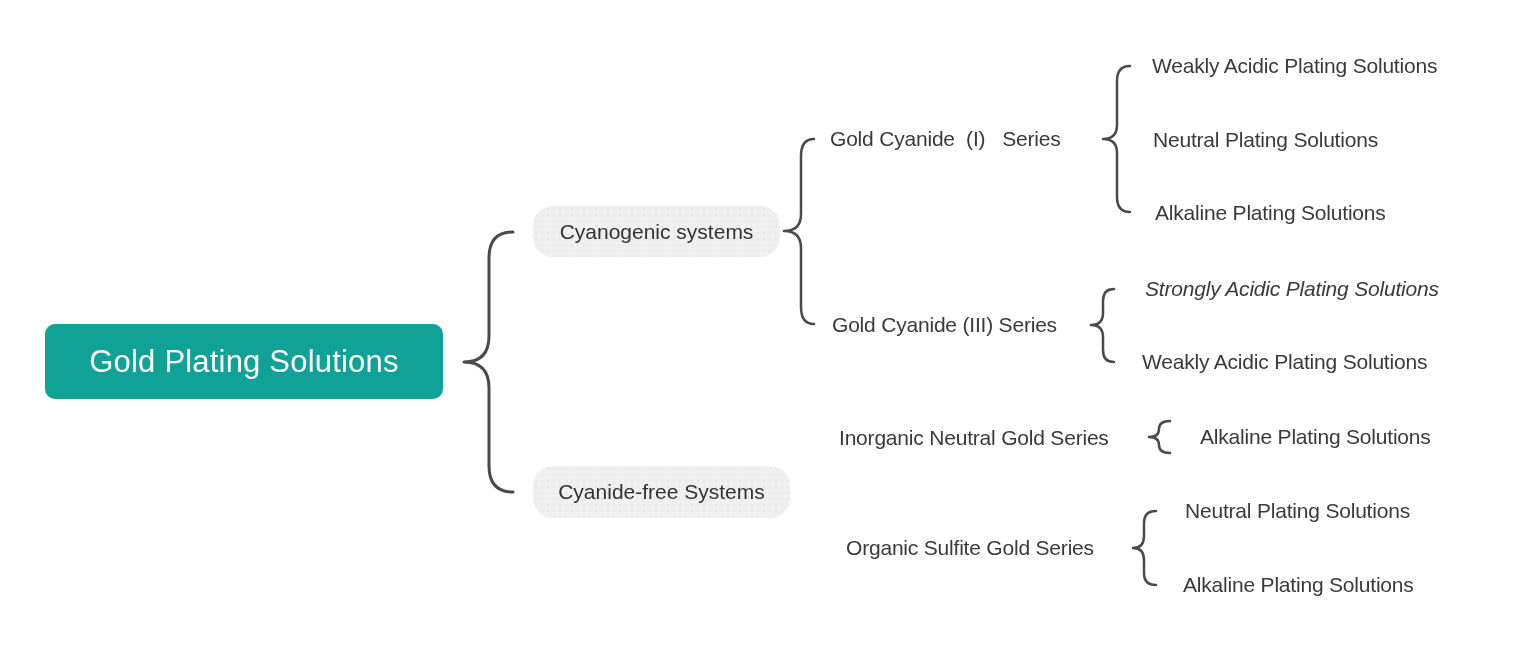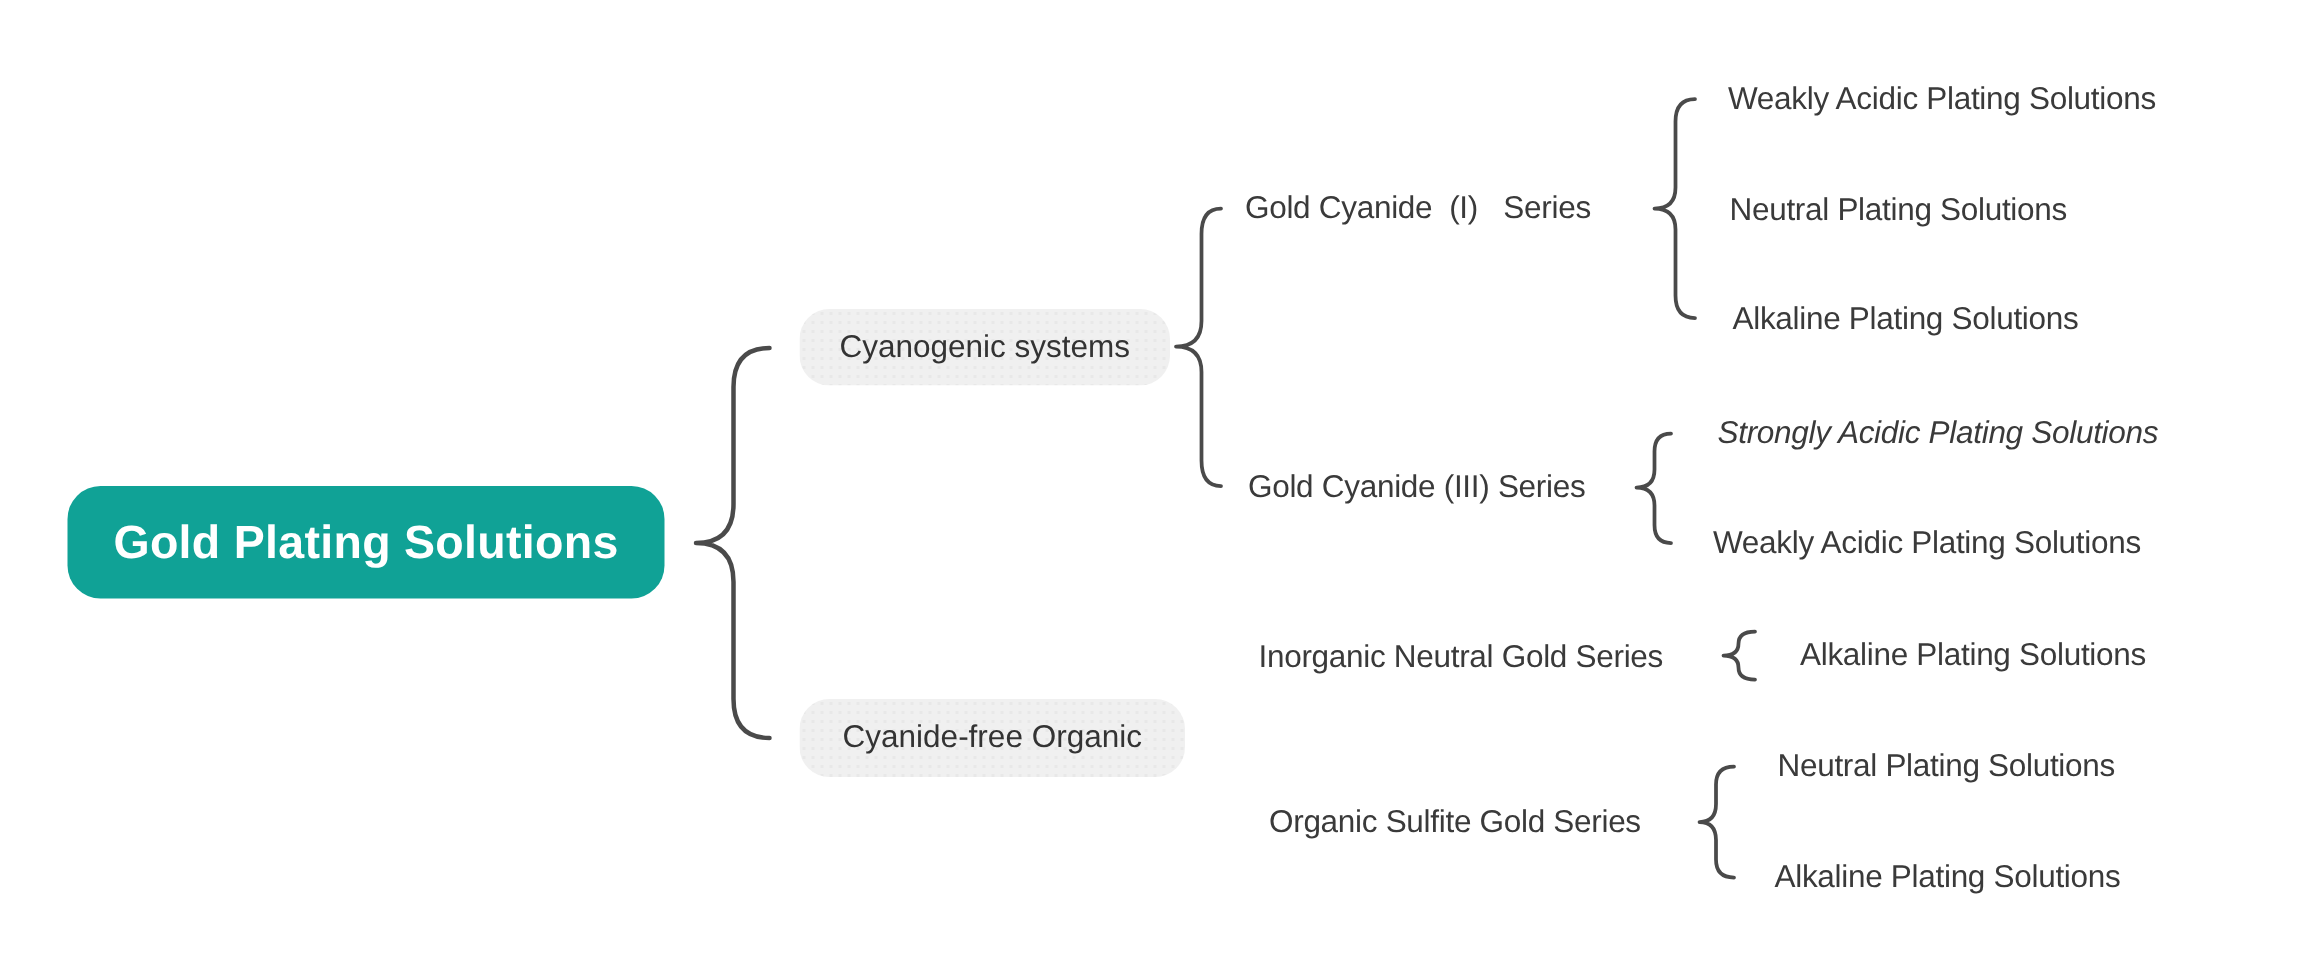--- a/index.html
+++ b/index.html
@@ -23,23 +23,23 @@
   .connectors path{fill:none;stroke:var(--connector);stroke-linecap:round;stroke-linejoin:round;}
   .node{
     position:absolute;
     display:flex;align-items:center;justify-content:center;
     box-sizing:border-box;
     white-space:pre;
   }
   .root-node{
     left:45px;top:324px;width:398px;height:75px;
     background:var(--root-fill);
-    border-radius:22px;
+    border-radius:10px;
     color:var(--root-text);
-    font-size:31px;font-weight:bold;
+    font-size:31px;font-weight:normal;
     letter-spacing:0.2px;
   }
   .branch-node{
     background-color:var(--branch-fill);
     background-image:radial-gradient(rgba(0,0,0,0.035) 1px, transparent 1px);
     background-size:6px 6px;
     border-radius:20px;
     color:var(--branch-text);
     font-size:21px;
   }
@@ -71,21 +71,21 @@
     <path stroke-width="2.5" d="M 1114 289 Q 1103 289 1103 301 L 1103 313 Q 1103 325 1091 325 Q 1103 325 1103 337 L 1103 350 Q 1103 362 1114 362"></path>
 
     <path stroke-width="2.5" d="M 1170 421 Q 1159 421 1159 429 Q 1159 437 1149 437 Q 1159 437 1159 445 Q 1159 453 1170 453"></path>
 
     <path stroke-width="2.5" d="M 1156 511 Q 1144 511 1144 523 L 1144 536 Q 1144 548 1133 548 Q 1144 548 1144 560 L 1144 573 Q 1144 585 1156 585"></path>
   </svg>
 
   <div class="node root-node">Gold Plating Solutions</div>
 
   <div class="node branch-node branch-cyanogenic">Cyanogenic systems</div>
-  <div class="node branch-node branch-cyanide-free">Cyanide-free Organic</div>
+  <div class="node branch-node branch-cyanide-free">Cyanide-free Systems</div>
 
   <div class="topic-text" style="left:830px;top:139px;">Gold Cyanide  (I)   Series</div>
   <div class="topic-text" style="left:832px;top:325px;">Gold Cyanide (III) Series</div>
   <div class="topic-text" style="left:839px;top:438px;">Inorganic Neutral Gold Series</div>
   <div class="topic-text" style="left:846px;top:548px;">Organic Sulfite Gold Series</div>
 
   <div class="topic-text" style="left:1152px;top:66px;">Weakly Acidic Plating Solutions</div>
   <div class="topic-text" style="left:1153px;top:140px;">Neutral Plating Solutions</div>
   <div class="topic-text" style="left:1155px;top:213px;">Alkaline Plating Solutions</div>
 

